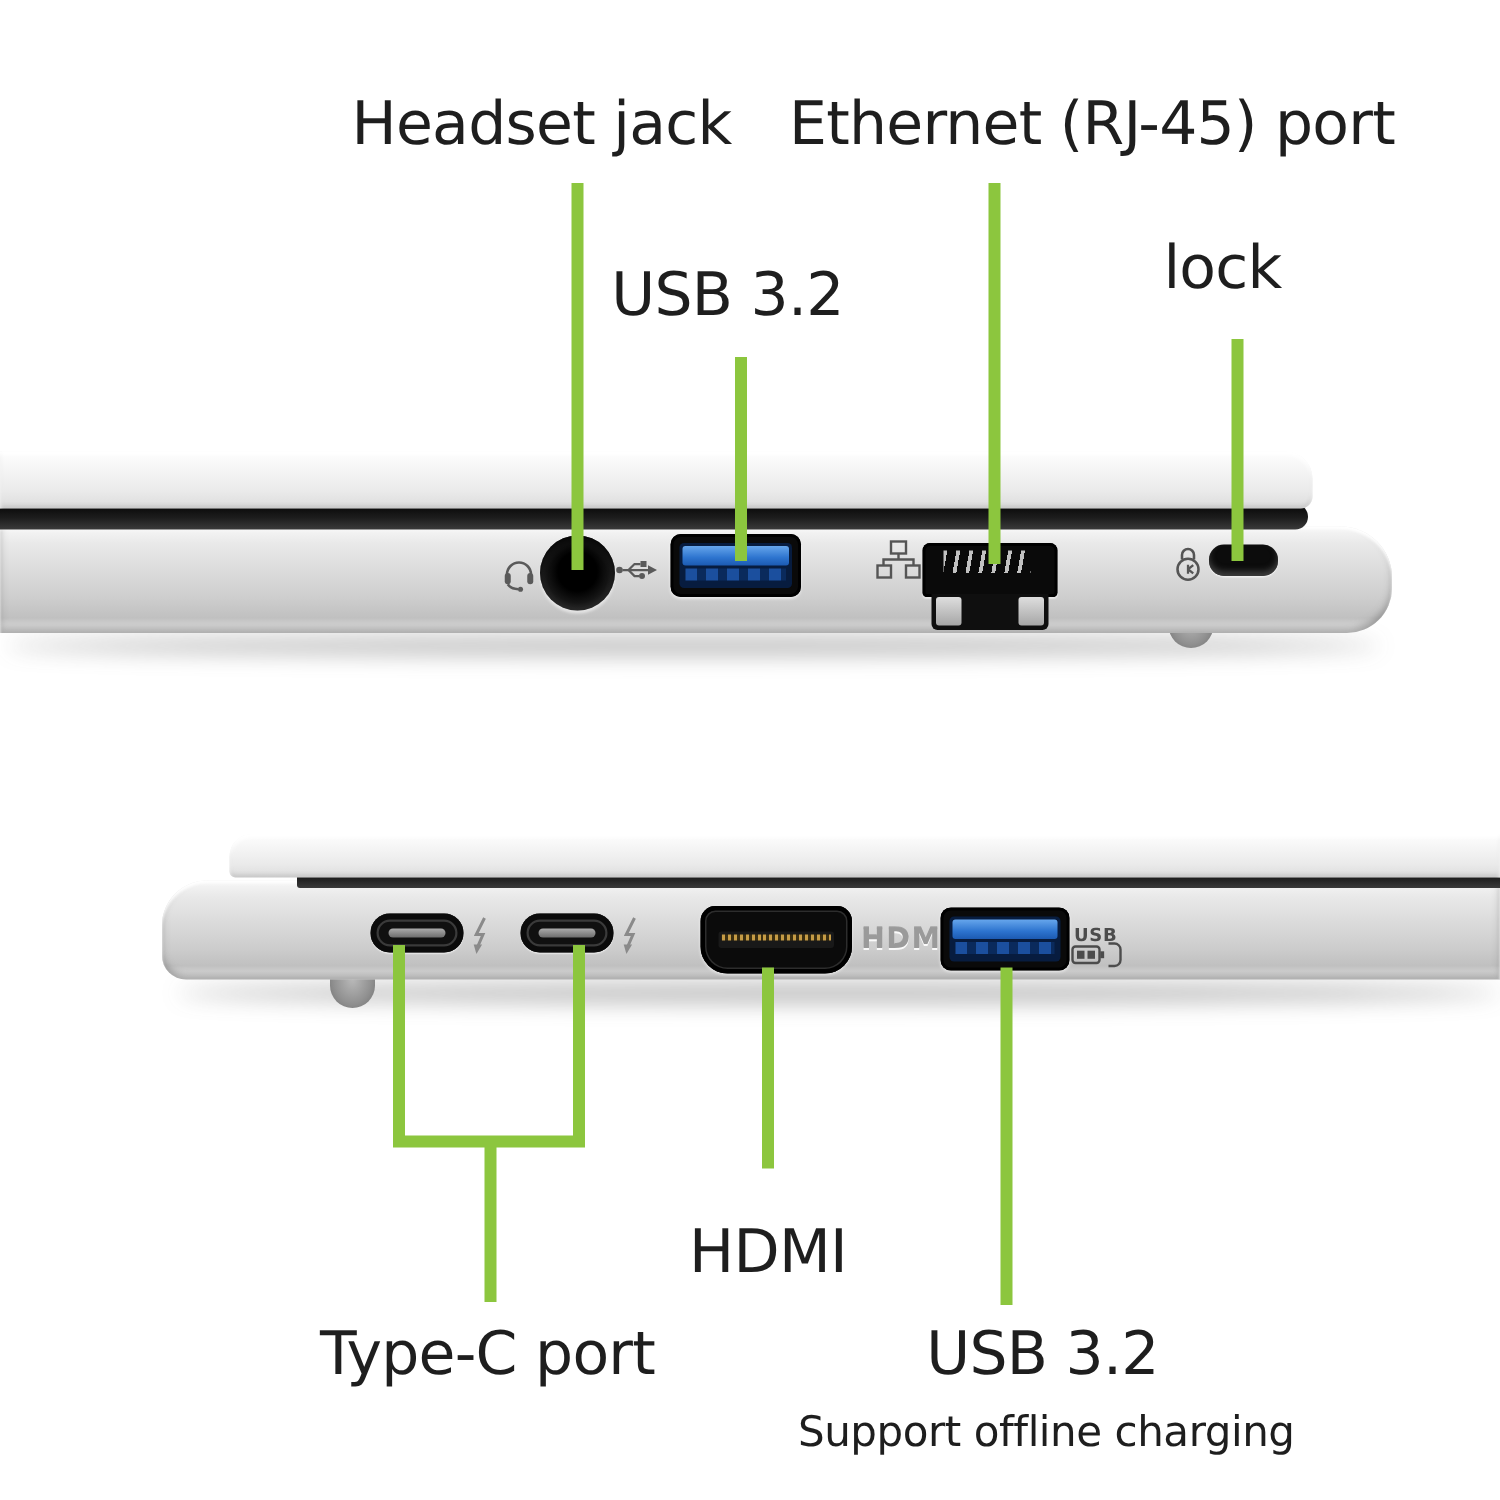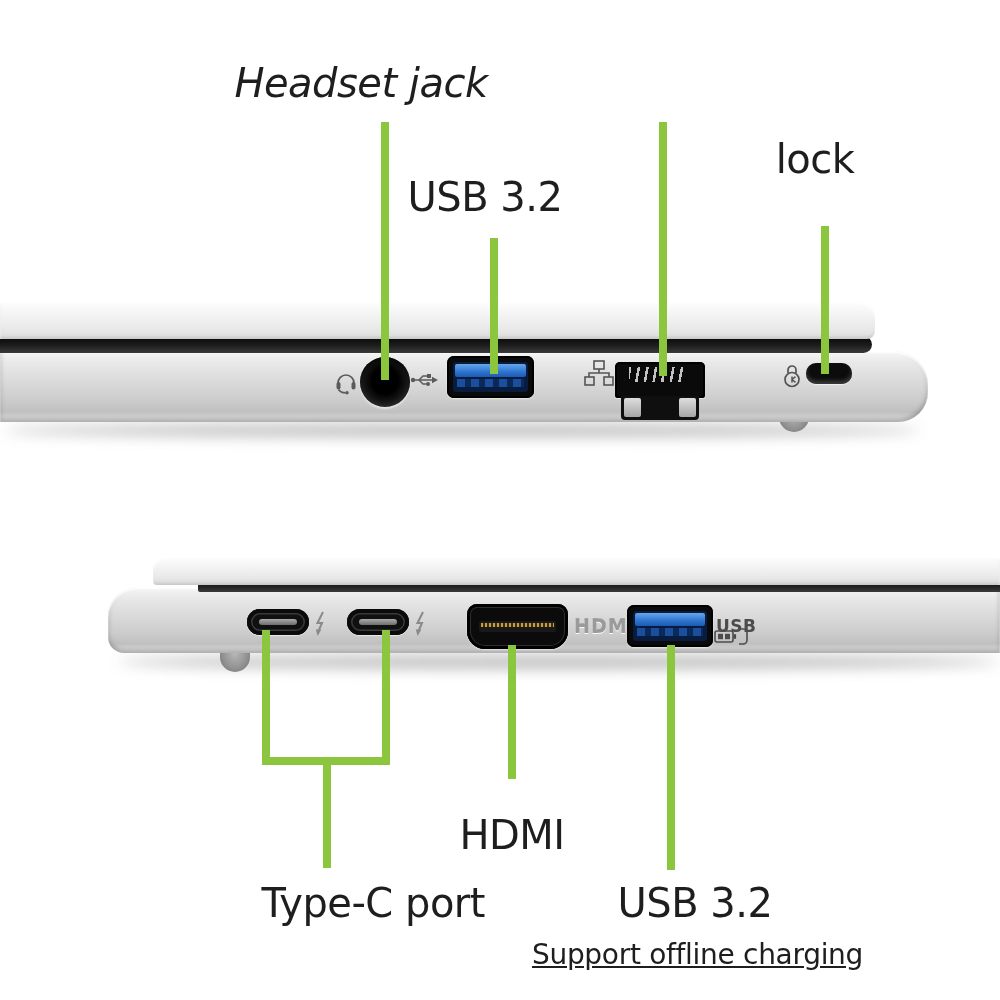--- a/index.html
+++ b/index.html
@@ -54,33 +54,34 @@
   .tc-bar{position:absolute;left:12px;right:12px;top:10px;height:6px;border-radius:3px;
     background:linear-gradient(180deg,#ababab,#6d6d6d);}
   .hdmi-port{position:absolute;left:467px;top:604px;width:101px;height:45px;background:#0b0b0b;z-index:10;
     border-radius:10px 10px 18px 18px;
     box-shadow:0 1px 2px rgba(255,255,255,0.6), inset 0 0 0 3px #000, inset 0 0 0 4px #2d2d2d;}
   .hdmi-slot{position:absolute;left:12px;right:12px;top:17px;height:11px;background:#191919;border-radius:2px;}
   .hdmi-pins{position:absolute;left:2px;right:2px;top:2px;height:4px;
     background:repeating-linear-gradient(90deg,#c59b45 0 2px,#3a2e10 2px 4px);}
   .emboss{position:absolute;left:574px;top:615px;font-size:19px;font-weight:bold;color:#9a9a9a;
     letter-spacing:1px;z-index:10;text-shadow:0 1px 0 rgba(255,255,255,0.9), 0 -1px 0 rgba(0,0,0,0.25);}
-  .usb-mark{position:absolute;left:716px;top:616px;font-size:17px;font-weight:bold;color:#4c4c4c;
+  .usb-mark{position:absolute;left:716px;top:616px;font-size:12px;font-weight:bold;color:#4c4c4c;
     letter-spacing:.5px;z-index:10;}
   .icon{position:absolute;z-index:10;}
 </style>
 </head>
 <body>
 
 <div id="canvas">
 
-  <div class="lbl big" style="left:196px;top:60px;width:330px;font-style:italic;">Headset jack</div>
+  <div class="lbl big" style="left:196px;top:60px;width:330px;">Headset jack</div>
+  <div class="lbl big" style="left:513px;top:60px;width:430px;">Ethernet (RJ-45) port</div>
   <div class="lbl big" style="left:360px;top:174px;width:250px;">USB 3.2</div>
   <div class="lbl big" style="left:685px;top:136px;width:260px;">
-    <span style="display:block;">lock</span>
+    <span style="display:block;margin-top:20px;">lock</span>
   </div>
 
   <div class="gline" style="left:381px;top:122px;height:258px;"></div>
   <div class="gline" style="left:490px;top:238px;height:136px;"></div>
   <div class="gline" style="left:659px;top:122px;height:254px;"></div>
   <div class="gline" style="left:821px;top:226px;height:148px;"></div>
 
   <div class="shadow" style="left:4px;top:424px;width:916px;height:13px;"></div>
   <div class="foot" style="left:779px;top:410px;width:30px;height:22px;"></div>
   <div class="base" style="left:0;top:351px;width:928px;height:71px;border-radius:0 34px 30px 0;"></div>
@@ -177,17 +178,17 @@
   </svg>
 
   <div class="gline" style="left:262px;top:630px;height:132px;"></div>
   <div class="gline" style="left:382px;top:630px;height:132px;"></div>
   <div class="gline h" style="left:262px;top:757px;width:128px;"></div>
   <div class="gline" style="left:323px;top:762px;height:106px;"></div>
   <div class="gline" style="left:508px;top:645px;height:134px;"></div>
   <div class="gline" style="left:667px;top:645px;height:225px;"></div>
 
   <div class="lbl big" style="left:402px;top:812px;width:220px;">HDMI</div>
-  <div class="lbl big" style="left:165px;top:880px;width:320px;text-align:right;">Type-C port</div>
+  <div class="lbl big" style="left:165px;top:880px;width:320px;">Type-C port</div>
   <div class="lbl big" style="left:545px;top:880px;width:300px;">USB 3.2</div>
-  <div class="lbl sub" style="left:505px;top:938px;width:385px;text-decoration:underline;">Support offline charging</div>
+  <div class="lbl sub" style="left:505px;top:938px;width:385px;">Support offline charging</div>
 
 </div>
 
 </body></html>

